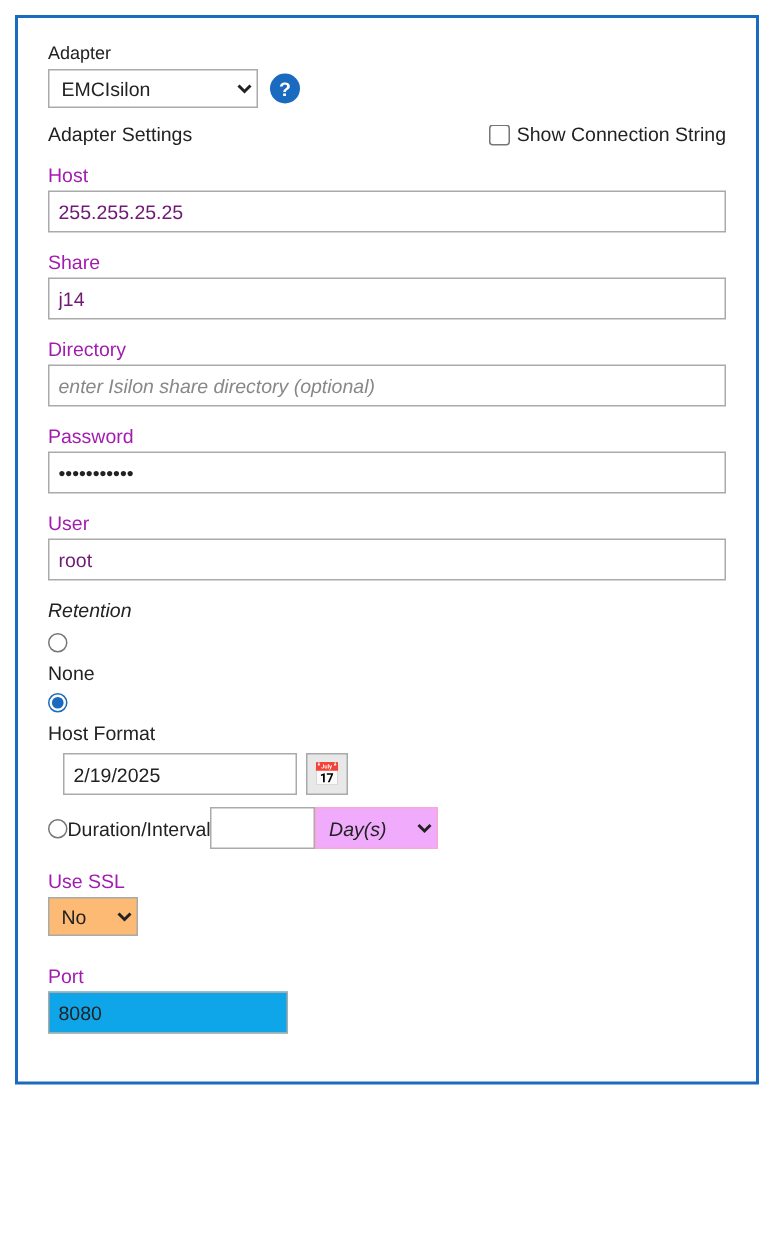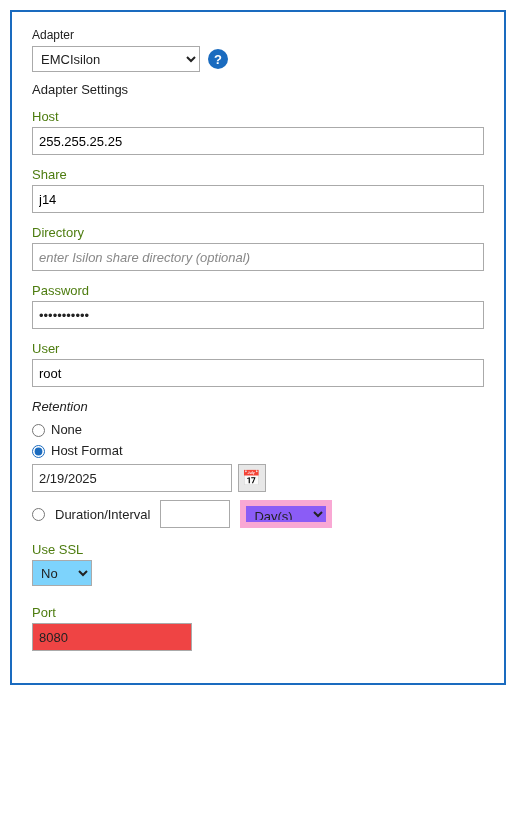--- a/index.html
+++ b/index.html
@@ -33,21 +33,21 @@
     }
 
     .adapter-row {
       display: flex;
       align-items: center;
       gap: 8px;
       margin-bottom: 10px;
     }
 
     select.adapter-select {
-      width: 168px;
+      width: 140px;
       height: 26px;
       border: 1px solid #aaa;
       background: #fff;
       font-size: 13px;
       padding: 2px 4px;
       appearance: auto;
     }
 
     .help-icon {
       width: 20px;
@@ -93,31 +93,31 @@
       color: #222;
     }
 
     .field-group {
       margin-bottom: 12px;
     }
 
     .field-label {
       display: block;
       font-size: 13px;
-      color: #4d7c0f;
+      color: #a21caf;
       margin-bottom: 3px;
     }
 
     .text-input {
       width: 100%;
       height: 28px;
       border: 1px solid #aaa;
       padding: 4px 6px;
       font-size: 13px;
-      color: #000000;
+      color: #701a75;
       background: #fff;
       outline: none;
     }
 
     .text-input::placeholder {
       color: #888;
       font-style: italic;
     }
 
     .password-input {
@@ -137,23 +137,24 @@
     .retention-title {
       display: block;
       font-size: 13px;
       color: #222;
       margin-bottom: 8px;
       font-style: italic;
     }
 
     .radio-row {
       display: flex;
-      align-items: flex-end;
+      align-items: flex-start;
       gap: 6px;
       margin-bottom: 6px;
+      flex-direction: column;
     }
 
     .radio-row input[type="radio"] {
       cursor: pointer;
       accent-color: #1a6bbf;
     }
 
     .radio-label {
       font-size: 13px;
       color: #222;
@@ -161,112 +162,118 @@
 
     .date-format-row {
       display: flex;
       align-items: center;
       gap: 6px;
       margin-left: 0;
       margin-bottom: 8px;
     }
 
     .date-input {
-      width: 200px;
-      height: 28px;
-      border: 1px solid #aaa;
-      padding: 4px 6px;
-      font-size: 13px;
-      background: #fff;
-      outline: none;
+      width: 156px;
+      height: 28px;
+      border: 1px solid #aaa;
+      padding: 4px 6px;
+      font-size: 13px;
+      background: #fff;
+      outline: none;
+      margin-left: 10px;
     }
 
     .calendar-icon {
       width: 28px;
       height: 28px;
       border: 1px solid #aaa;
       background: #e8e8e8;
       display: inline-flex;
       align-items: center;
       justify-content: center;
       cursor: pointer;
       font-size: 15px;
     }
 
     .duration-row {
       display: flex;
       align-items: center;
-      gap: 10px;
+      gap: 0;
       margin-bottom: 6px;
     }
 
     .duration-input {
       width: 70px;
       height: 28px;
       border: 1px solid #aaa;
       padding: 4px 6px;
       font-size: 13px;
       background: #fff;
       outline: none;
     }
 
     .duration-select {
       height: 28px;
-      border: 6px solid #f9a8d4;
-      background: #8b5cf6;
+      border: 1px solid #f9a8d4;
+      background: #f0abfc;
       font-size: 13px;
       padding: 2px 4px;
       min-width: 80px;
       appearance: auto;
+      font-style: italic;
     }
 
     .ssl-section {
       margin-bottom: 19px;
     }
 
     .ssl-select {
       height: 26px;
       border: 1px solid #aaa;
-      background: #7dd3fc;
+      background: #fdba74;
       font-size: 13px;
       padding: 2px 4px;
       min-width: 60px;
       appearance: auto;
     }
 
     .port-section {
       margin-bottom: 12px;
     }
 
     .port-input {
       width: 160px;
       height: 28px;
       border: 1px solid #aaa;
       padding: 4px 6px;
       font-size: 13px;
-      background: #ef4444;
+      background: #0ea5e9;
       outline: none;
     }
   </style>
 </head>
 <body>
 
 <div class="main-container">
 
   <span class="section-label">Adapter</span>
   <div class="adapter-row">
     <select class="adapter-select">
       <option value="EMCIsilon">EMCIsilon</option>
       <option value="Other">Other</option>
     </select>
     <span class="help-icon">?</span>
   </div>
 
   <div class="adapter-settings-row">
     <span class="adapter-settings-label">Adapter Settings</span>
+    <div class="connection-string-row">
+      <input type="checkbox" style="">
+      <span class="connection-string-label">Show Connection String</span>
+    </div>
   </div>
 
   <div class="field-group">
     <span class="field-label">Host</span>
     <input type="text" class="text-input" value="255.255.25.25" style="">
   </div>
 
   <div class="field-group">
     <span class="field-label">Share</span>
     <input type="text" class="text-input" value="j14" style="">

